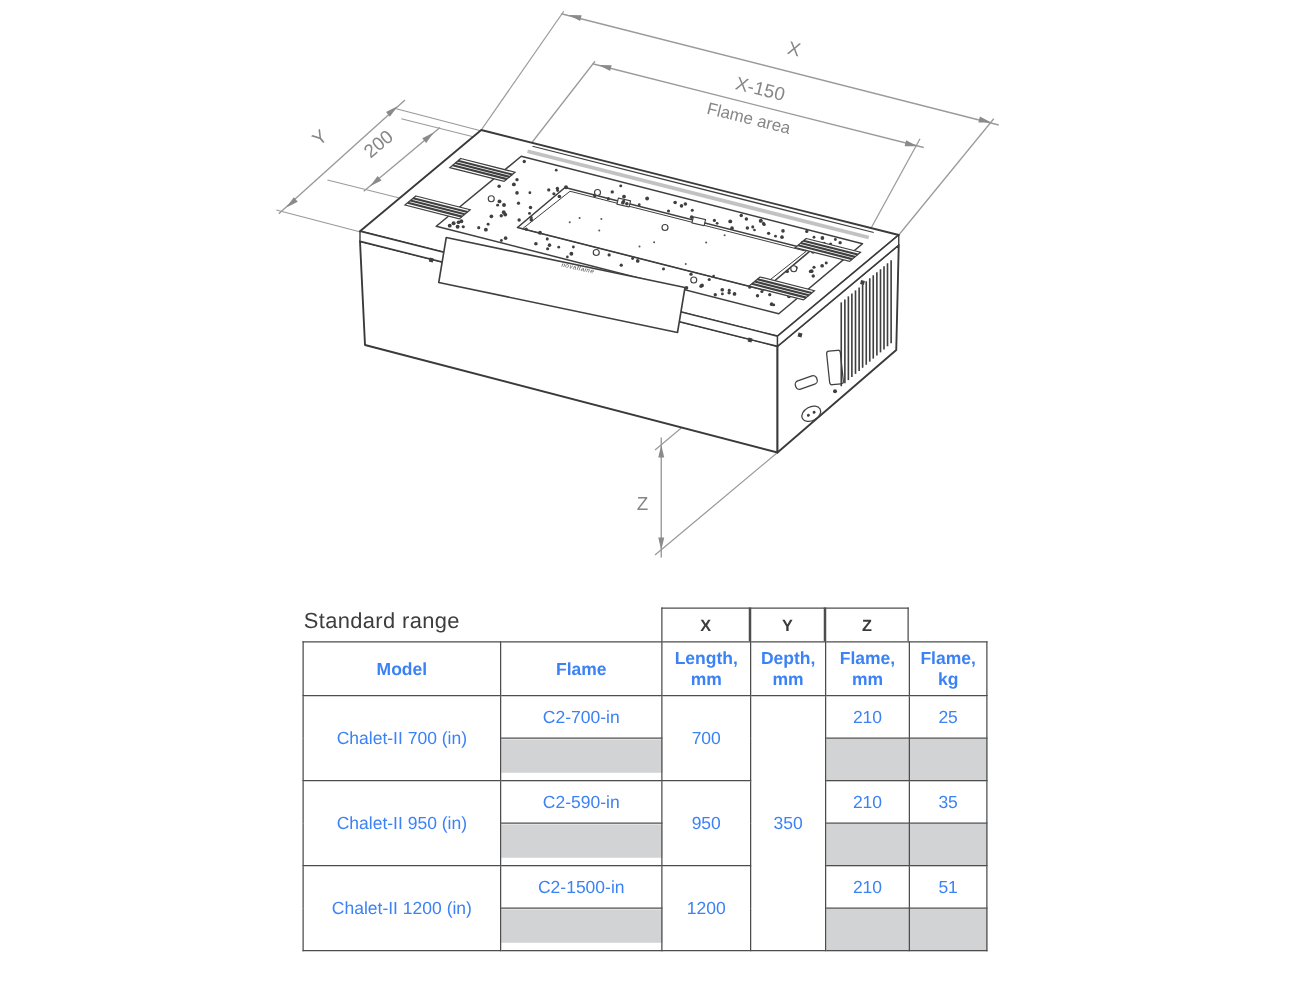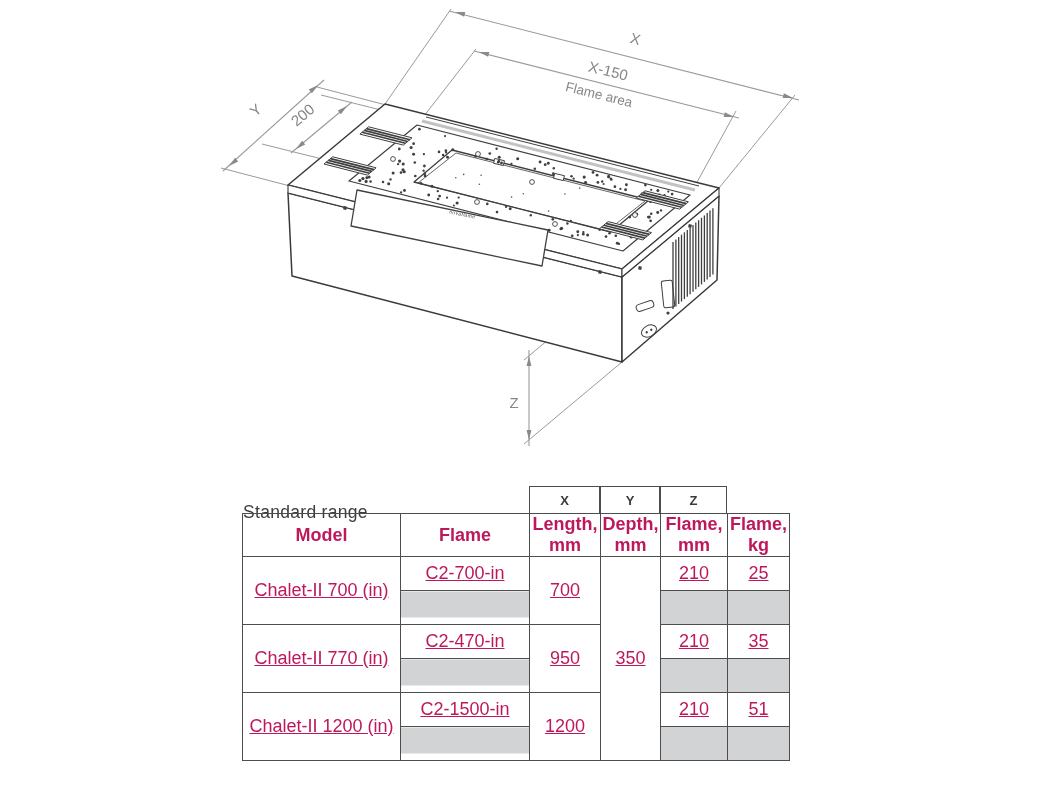--- a/index.html
+++ b/index.html
@@ -4,35 +4,35 @@
 <style>
   html,body{margin:0;padding:0;background:#ffffff;}
   .stage{position:relative;width:1048px;height:786px;background:#fff;overflow:hidden;
          font-family:"Liberation Sans",sans-serif;}
   svg{position:absolute;left:0;top:0;pointer-events:none;}
   .dim-label{fill:#868686;font-size:15px;font-family:"Liberation Sans",sans-serif;}
   .dim-label.small{font-size:13.5px;}
   .brand-label{fill:#4a4a4a;font-size:5px;letter-spacing:.4px;font-style:italic;}
 
   .tbl-title{position:absolute;left:243px;top:486px;font-size:17.5px;color:#3d3d3d;
-             letter-spacing:.3px;margin-top:16px;}
+             letter-spacing:.3px;}
   .letterbox{position:absolute;top:486px;height:27px;background:#fff;
              border:1.5px solid #4d4d4d;border-bottom:none;display:flex;
              align-items:center;justify-content:center;font-size:13px;font-weight:bold;
              color:#3b3b3b;box-sizing:border-box;}
   .lb-x{left:529px;width:71px;}
   .lb-y{left:600px;width:60px;}
   .lb-z{left:660px;width:67px;}
 
   table.spec{position:absolute;left:242px;top:513px;border-collapse:collapse;
-             table-layout:fixed;width:547px;color:#be185d;font-size:18px;}
+             table-layout:fixed;width:547px;color:#3b82f6;font-size:14px;}
   table.spec td{border:1.5px solid #4d4d4d;text-align:center;vertical-align:middle;
                 padding:0;line-height:1.18;}
   table.spec tr.hdr td{height:42px;font-weight:bold;}
-  table.spec tr.r td{height:33px;text-decoration:underline;}
+  table.spec tr.r td{height:33px;}
   td.gray{background:#d2d3d4;}
   td.gray-code{background:linear-gradient(to bottom,#d2d3d4 0 80%,#ffffff 80%);}
 </style>
 </head>
 <body>
 
 <div class="stage">
 
   <svg width="1048" height="786" viewBox="0 0 1048 786">
     <g stroke="#9a9a9a" stroke-width="1" fill="none">
@@ -342,22 +342,22 @@
       <td>210</td>
       <td>25</td>
     </tr>
     <tr class="r">
       <td class="gray-code"></td>
       <td class="gray"></td>
       <td class="gray"></td>
     </tr>
 
     <tr class="r">
-      <td rowspan="2">Chalet-II 770 (in)</td>
-      <td>C2-470-in</td>
+      <td rowspan="2">Chalet-II 950 (in)</td>
+      <td>C2-590-in</td>
       <td rowspan="2">950</td>
       <td>210</td>
       <td>35</td>
     </tr>
     <tr class="r">
       <td class="gray-code"></td>
       <td class="gray"></td>
       <td class="gray"></td>
     </tr>
 

